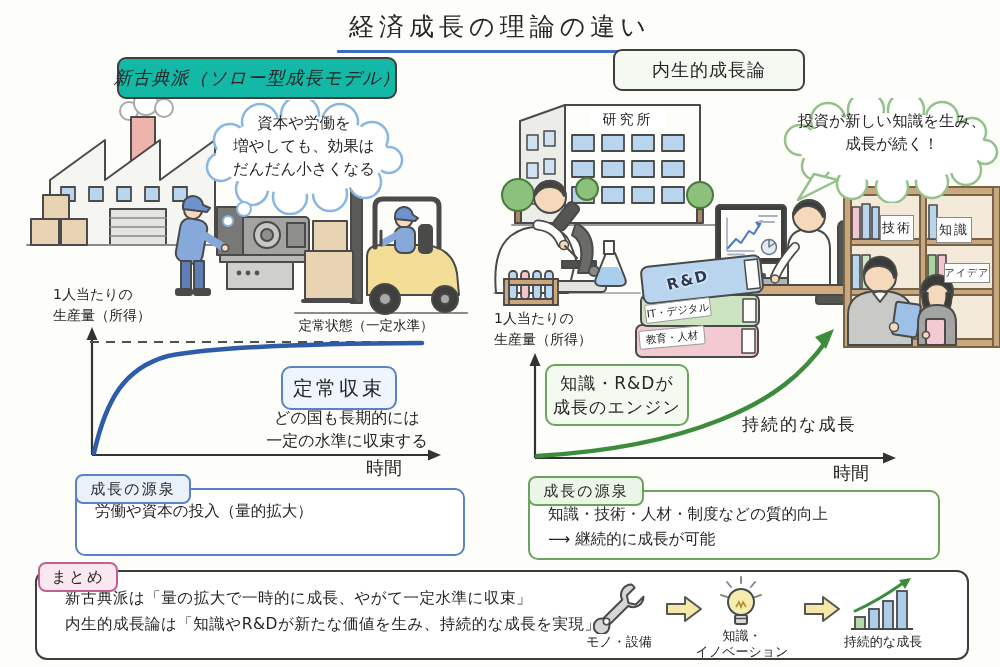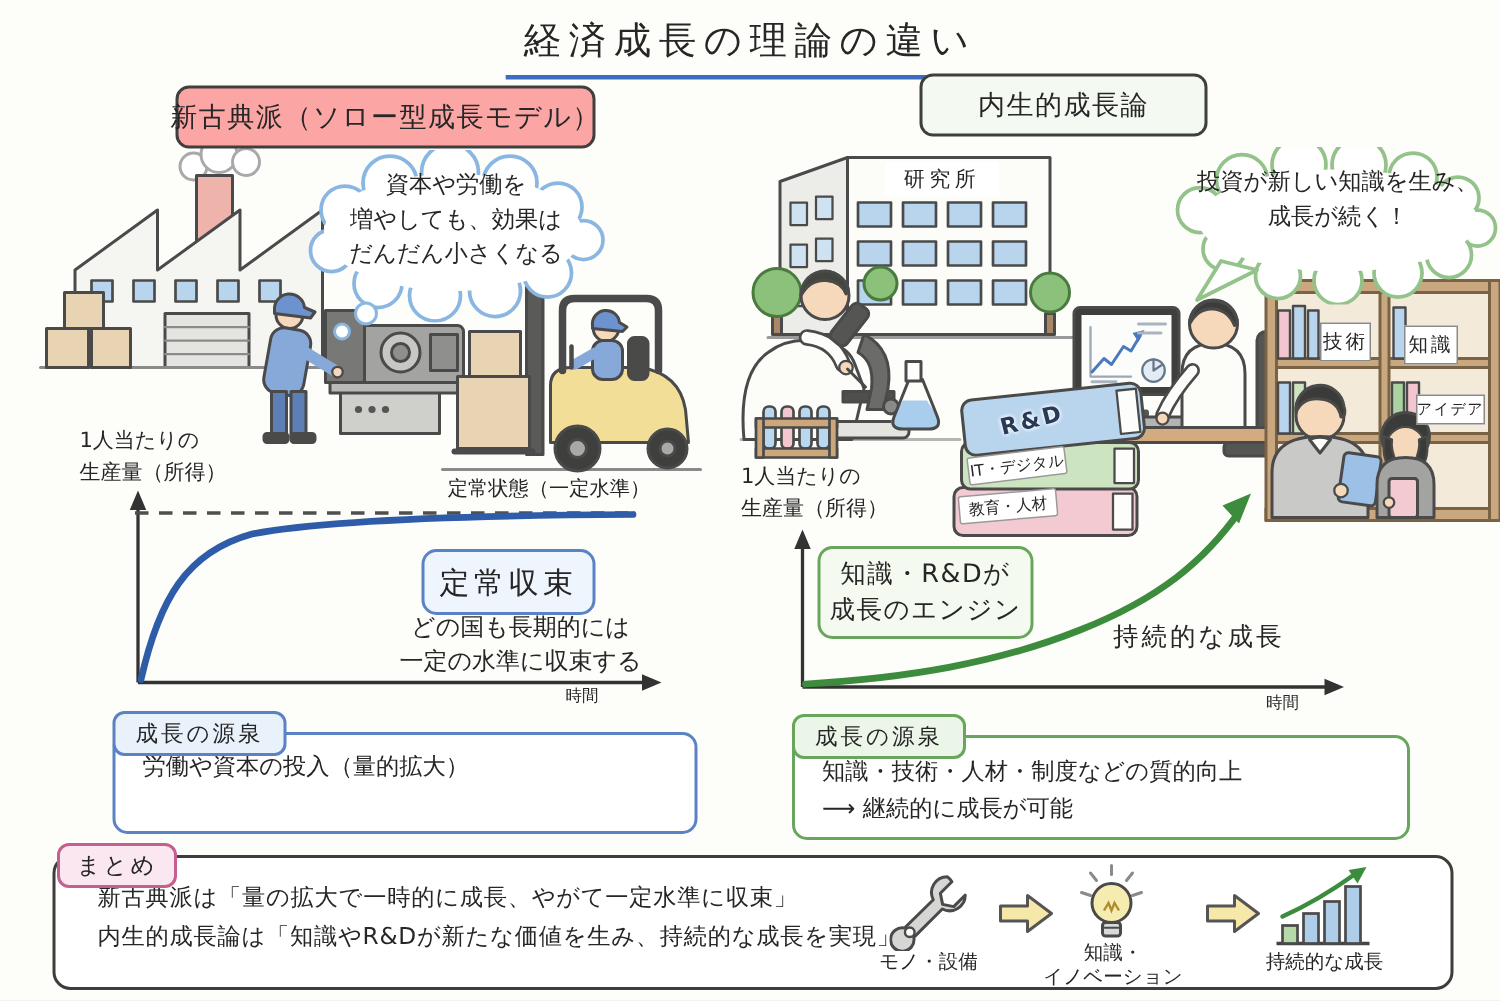--- a/index.html
+++ b/index.html
@@ -4,27 +4,27 @@
 <style>
   html,body{margin:0;padding:0;background:#e9e9e9;}
   .page{position:relative;width:1000px;height:667px;background:#fdfdfa;overflow:hidden;
         font-family:"DejaVu Sans","Liberation Sans",sans-serif;color:#262626;}
   .abs{position:absolute;}
   .ctr{display:flex;align-items:center;justify-content:center;text-align:center;}
   .title{top:8px;left:50%;transform:translateX(-50%);font-size:25px;letter-spacing:5px;
          padding:2px 12px 7px;border-bottom:3.5px solid #3e6cc0;white-space:nowrap;}
   .headbox{height:38px;border:2.5px solid #3f3f3d;border-radius:9px;font-size:18px;
            letter-spacing:1px;white-space:nowrap;}
-  .headbox.blue{background:#fca5a5;}
+  .headbox.blue{background:#14b8a6;font-style:italic;}
   .headbox.green{background:#f4faf1;}
   .bubbletext{line-height:23px;font-size:15.5px;text-align:center;white-space:nowrap;}
   .tailcircle{border:2px solid #8ab6e2;background:#fff;border-radius:50%;}
   .axislabel{font-size:14px;line-height:21px;white-space:nowrap;}
   .smalllabel{font-size:13.5px;white-space:nowrap;}
-  .timelabel{font-size:11px;text-align:center;}
+  .timelabel{font-size:18px;text-align:left;}
   .convbox{border:2.5px solid #5b82c4;border-radius:10px;background:#eef5fd;
            font-size:20px;letter-spacing:3px;}
   .notes{font-size:16px;line-height:23px;text-align:center;white-space:nowrap;}
   .enginebox{border:2.5px solid #6aa55e;border-radius:10px;background:#f4faf0;
              font-size:17px;line-height:24px;letter-spacing:1px;}
   .growthlabel{font-size:17px;letter-spacing:2px;white-space:nowrap;}
   .srcbox{background:#ffffff;border-radius:10px;}
   .srcbox.blue{border:2.5px solid #5b82c4;}
   .srcbox.green{border:2.5px solid #6aa55e;}
   .srctab{height:26px;border-radius:8px;font-size:15px;letter-spacing:2px;z-index:3;}

